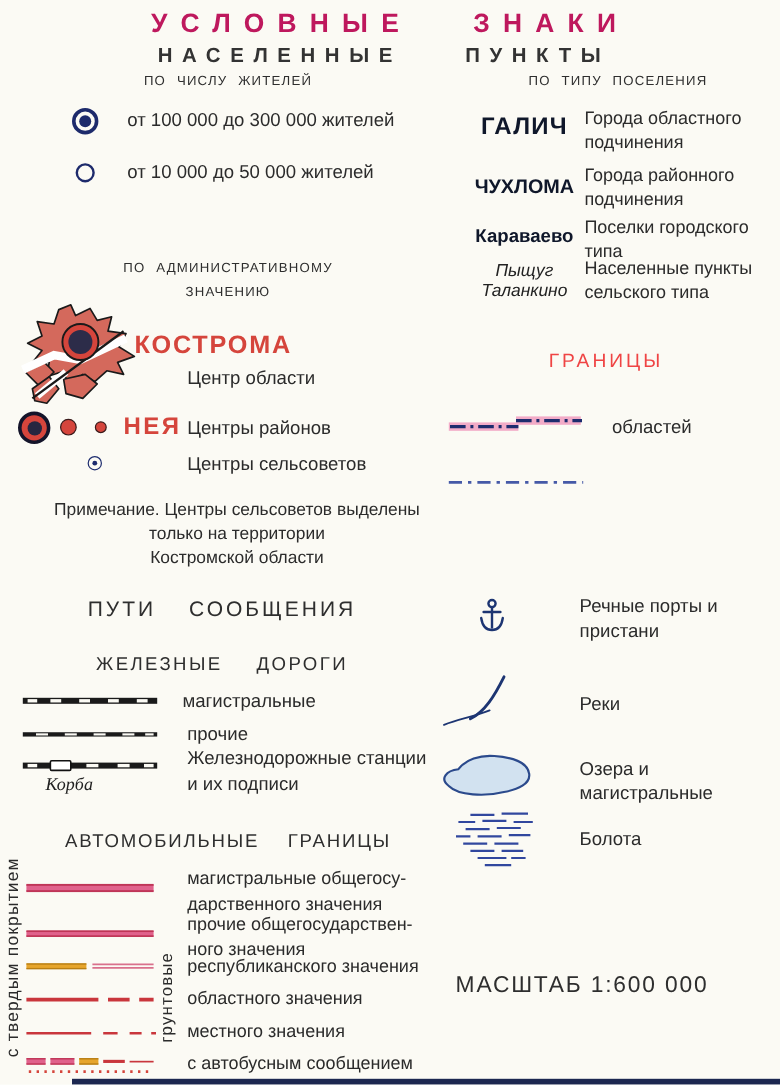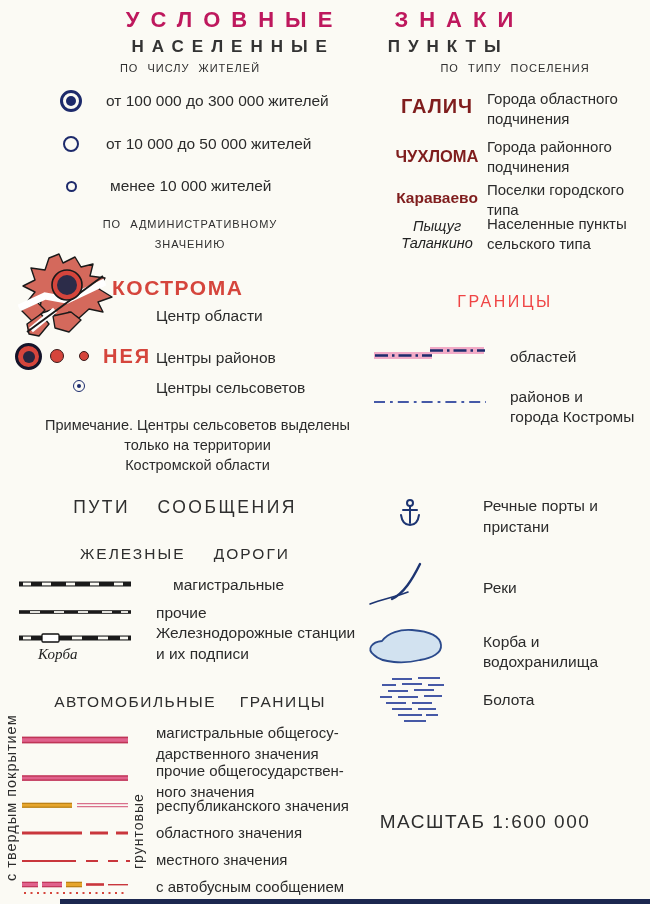--- a/index.html
+++ b/index.html
@@ -12,21 +12,21 @@
   .ctr{text-align:center;}
   .pre{white-space:pre-line;}
   .title{font-size:22px; letter-spacing:11px; word-spacing:34px; color:#be185d; font-weight:bold;}
   .subtitle{font-size:17px; letter-spacing:8px; word-spacing:40px; color:#333; font-weight:bold;}
   .sechead{font-size:11px; letter-spacing:1px; word-spacing:5px; color:#2e2e2e;}
   .bighead{font-size:17.5px; letter-spacing:2.5px; word-spacing:20px; color:#2e2e2e;}
   .midhead{font-size:15.5px; letter-spacing:2px; word-spacing:22px; color:#2e2e2e;}
   .lab{font-size:15.5px; line-height:20px; color:#2b2b2b;}
   .lab2{font-size:15px; line-height:20px; color:#2b2b2b;}
   .cityname-red{font-weight:bold; letter-spacing:1.5px; color:#d5453c;}
-  .settname{font-weight:bold; color:#7f1d1d;}
+  .settname{font-weight:bold; color:#0f172a;}
   .ital{font-style:italic;}
   .serif{font-family:"Liberation Serif", serif;}
   .vlab{writing-mode:vertical-rl; transform:rotate(180deg); display:flex; align-items:center; justify-content:center; font-size:14.5px; letter-spacing:1px; color:#2b2b2b;}
   
   .circ{border-radius:50%; box-sizing:border-box; display:flex; align-items:center; justify-content:center;}
   .c-large{width:22px;height:22px;border:3px solid #1d2a6b;}
   .c-large .dot{width:10px;height:10px;background:#1d2a6b;border-radius:50%;}
   .c-med{width:16px;height:16px;border:2.5px solid #1d2a6b;}
   .c-small{width:11px;height:11px;border:2px solid #1d2a6b;}
   
@@ -51,24 +51,20 @@
   <div class="abs" style="top:90px;left:60px;display:flex;align-items:center;">
     <span class="circ c-large">
         <span class="dot"></span>
       </span>
     <span class="lab" style="margin-left:24px;">от 100 000 до 300 000 жителей</span>
   </div>
   <div class="abs" style="top:134px;left:63px;display:flex;align-items:center;">
     <span class="circ c-med"></span>
     <span class="lab" style="margin-left:27px;">от 10 000 до 50 000 жителей</span>
   </div>
-  <div class="abs" style="top:176px;left:66px;display:flex;align-items:center;">
-    <span class="circ c-small"></span>
-    <span class="lab" style="margin-left:33px;">менее 10 000 жителей</span>
-  </div>
 
   <div class="abs ctr sechead pre" style="top:214px;left:30px;width:320px;line-height:20px;">ПО АДМИНИСТРАТИВНОМУ
 ЗНАЧЕНИЮ</div>
 
   <svg class="abs" style="left:15px;top:252px;" width="108" height="92" viewBox="0 0 108 92">
     <g stroke="#1a1a1a" stroke-width="1.4" stroke-linejoin="round">
       <path d="M34,6 L44,2 L48,11 L60,5 L66,15 L78,12 L75,24 L90,26 L84,37 L97,45 L83,50 L88,60 L74,57 L64,66 L54,60 L44,68 L36,58 L24,62 L26,50 L12,50 L20,40 L8,34 L20,28 L16,16 L30,18 Z" fill="#d4695c"></path>
       <path d="M6,58 L22,50 L30,58 L18,70 Z" fill="#d4695c"></path>
       <path d="M12,72 L26,62 L34,72 L24,84 L14,82 Z" fill="#d4695c"></path>
       <path d="M38,64 L56,60 L66,68 L54,80 L40,76 Z" fill="#d4695c"></path>
@@ -124,37 +120,35 @@
     <rect x="2" y="9" width="58" height="7" fill="#f2abc7"></rect>
     <rect x="58" y="4" width="54" height="7" fill="#f2abc7"></rect>
     <path d="M3,12.5 H60" stroke="#1d2c6e" stroke-width="2.6" stroke-dasharray="13 4 2.5 4" fill="none"></path>
     <path d="M58,7.5 H113" stroke="#1d2c6e" stroke-width="2.6" stroke-dasharray="13 4 2.5 4" fill="none"></path>
   </svg>
   <div class="abs lab" style="left:510px;top:347px;">областей</div>
 
   <svg class="abs" style="left:372px;top:398px;" width="116" height="8" viewBox="0 0 116 8">
     <path d="M2,4 H114" stroke="#31479e" stroke-width="2.2" stroke-dasharray="11 5 2.8 5" fill="none" opacity="0.9"></path>
   </svg>
-  <div class="abs lab pre" style="left:510px;top:387px;">районов и
-города Костромы</div>
 
   <div class="abs ctr bighead" style="top:497px;left:20px;width:330px;">ПУТИ СООБЩЕНИЯ</div>
   <div class="abs ctr midhead" style="top:545px;left:20px;width:330px;">ЖЕЛЕЗНЫЕ ДОРОГИ</div>
 
   <svg class="abs" style="left:18px;top:578px;" width="115" height="12" viewBox="0 0 115 12">
     <rect x="1" y="3.5" width="112" height="5" fill="#1a1a1a"></rect>
     <g fill="#fbfaf4">
       <rect x="5" y="4.6" width="8" height="2.8"></rect>
         <rect x="24" y="4.6" width="9" height="2.8"></rect>
       <rect x="48" y="4.6" width="9" height="2.8"></rect>
         <rect x="72" y="4.6" width="9" height="2.8"></rect>
       <rect x="96" y="4.6" width="9" height="2.8"></rect>
     </g>
   </svg>
-  <div class="abs lab" style="left:173px;top:575px;">магистральные</div>
+  <div class="abs lab" style="left:152px;top:575px;">магистральные</div>
 
   <svg class="abs" style="left:18px;top:607px;" width="115" height="10" viewBox="0 0 115 10">
     <rect x="1" y="3.2" width="112" height="3.6" fill="#1a1a1a"></rect>
     <g fill="#fbfaf4">
       <rect x="12" y="4.1" width="10" height="1.8"></rect>
         <rect x="36" y="4.1" width="10" height="1.8"></rect>
       <rect x="60" y="4.1" width="10" height="1.8"></rect>
         <rect x="84" y="4.1" width="10" height="1.8"></rect>
       <rect x="103" y="4.1" width="7" height="1.8"></rect>
     </g>
@@ -246,21 +240,21 @@
     <g stroke="#1d3572" fill="none" stroke-linecap="round">
       <path d="M2,44 C14,39 28,37 40,32" stroke-width="1.6"></path>
       <path d="M24,39 C36,33 44,20 52,4" stroke-width="2.4"></path>
     </g>
   </svg>
   <div class="abs lab" style="left:483px;top:578px;">Реки</div>
 
   <svg class="abs" style="left:366px;top:625px;" width="80" height="45" viewBox="0 0 80 45">
     <path d="M8,30 C0,24 6,17 16,16 C22,8 34,4 46,5 C60,6 74,10 75,20 C76,28 66,33 54,35 C38,39 16,38 8,30 Z" fill="#d2e2f0" stroke="#2b4a8c" stroke-width="1.8"></path>
   </svg>
-  <div class="abs lab" style="left:483px;top:632px;">Корба и водохранилища</div>
+  <div class="abs lab" style="left:483px;top:632px;">Озера и магистральные</div>
 
   <svg class="abs" style="left:378px;top:675px;" width="70" height="56" viewBox="0 0 70 56">
     <g stroke="#31479e" stroke-width="1.8">
       <line x1="14" y1="4" x2="34" y2="4"></line>
         <line x1="40" y1="3" x2="62" y2="3"></line>
       <line x1="4" y1="10" x2="18" y2="10"></line>
         <line x1="24" y1="9" x2="44" y2="9"></line>
         <line x1="50" y1="10" x2="66" y2="10"></line>
       <line x1="10" y1="16" x2="30" y2="16"></line>
         <line x1="36" y1="15" x2="56" y2="15"></line>

